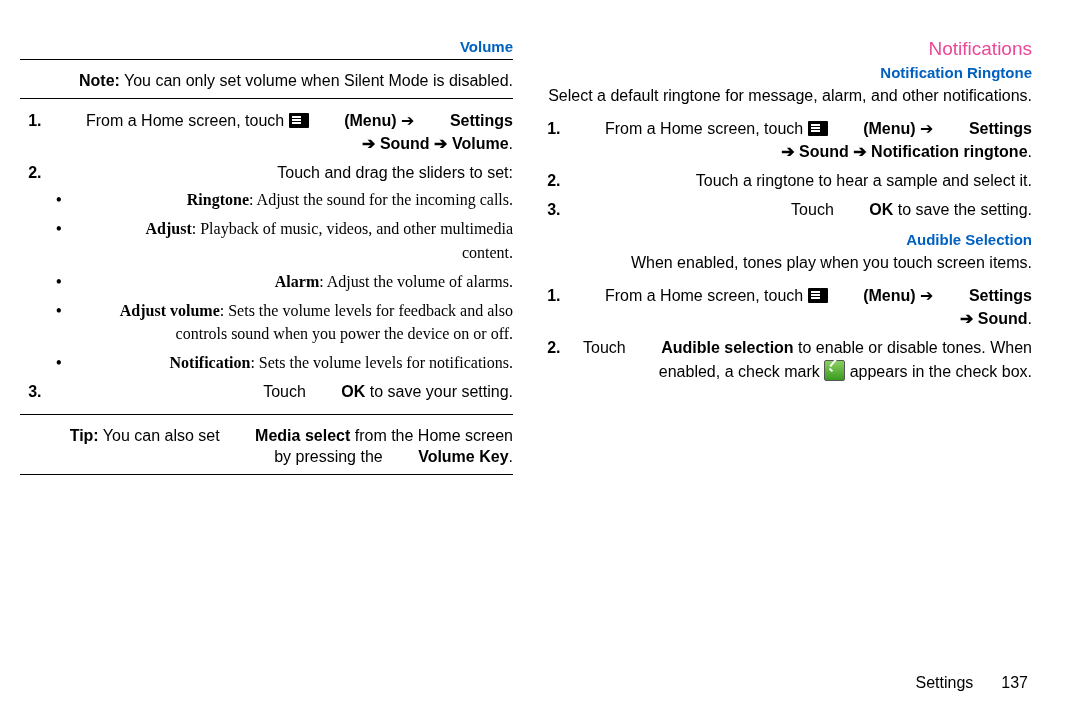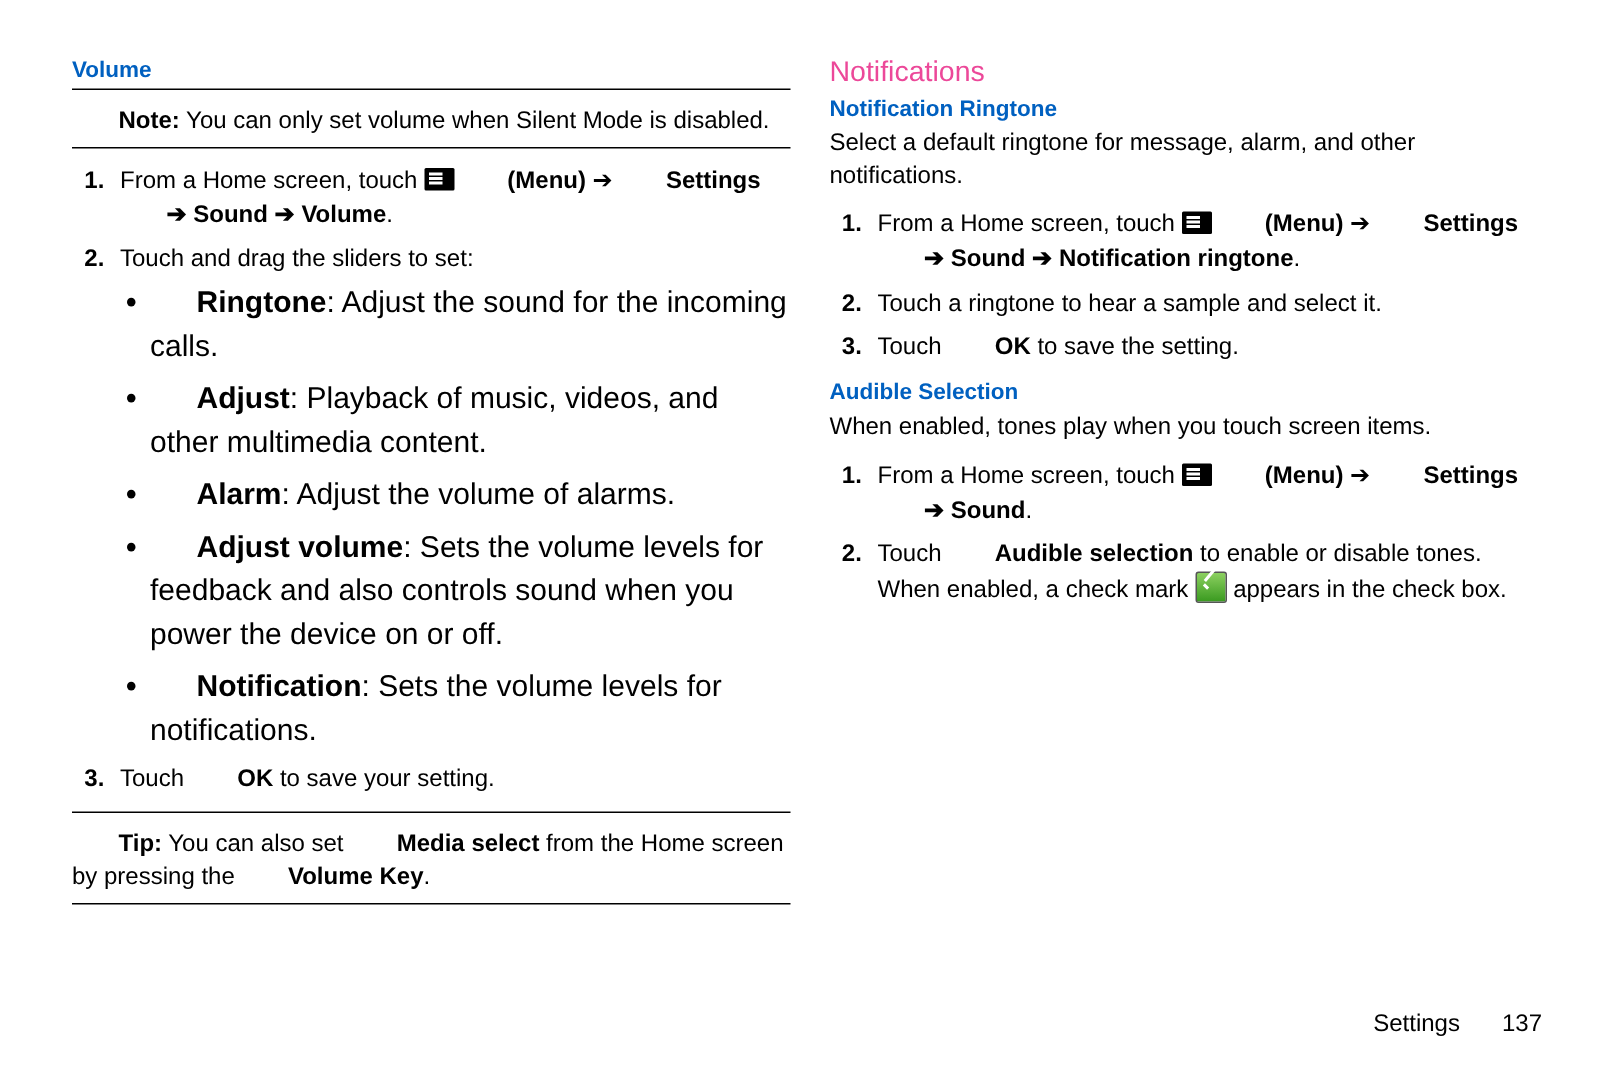--- a/index.html
+++ b/index.html
@@ -6,23 +6,24 @@
     margin: 0;
     padding: 0;
     width: 1080px;
     height: 720px;
     font-family: Arial, Helvetica, sans-serif;
     background: #fff;
     color: #000;
     position: relative;
   }
   .page {
-    padding: 38px 48px 0 48px;
+    padding: 38px 48px 0 20px;
     display: flex;
     gap: 10px;
+    text-align: right;
   }
   .col {
     width: 50%;
     box-sizing: border-box;
   }
   .col-left  { padding-right: 8px; }
   .col-right { padding-left: 8px; }
 
   .blue-head {
     color: #0060c0;
@@ -65,25 +66,26 @@
   }
   ol.num > li::marker {
     font-weight: 700;
   }
   ul.bul {
     list-style: none;
     margin: 4px 0 0 4px;
     padding: 0;
   }
   ul.bul > li {
-    font-size: 20px;
+    font-size: 16px;
     line-height: 1.45;
     margin: 0 0 6px 0;
     position: relative;
     padding-left: 16px;
+    font-family: Liberation Serif, serif;
   }
   ul.bul > li::before {
     content: "•";
     position: absolute;
     left: 0;
     top: 0;
     font-weight: 700;
   }
   b { font-weight: 700; margin-left: 31px; }
 

